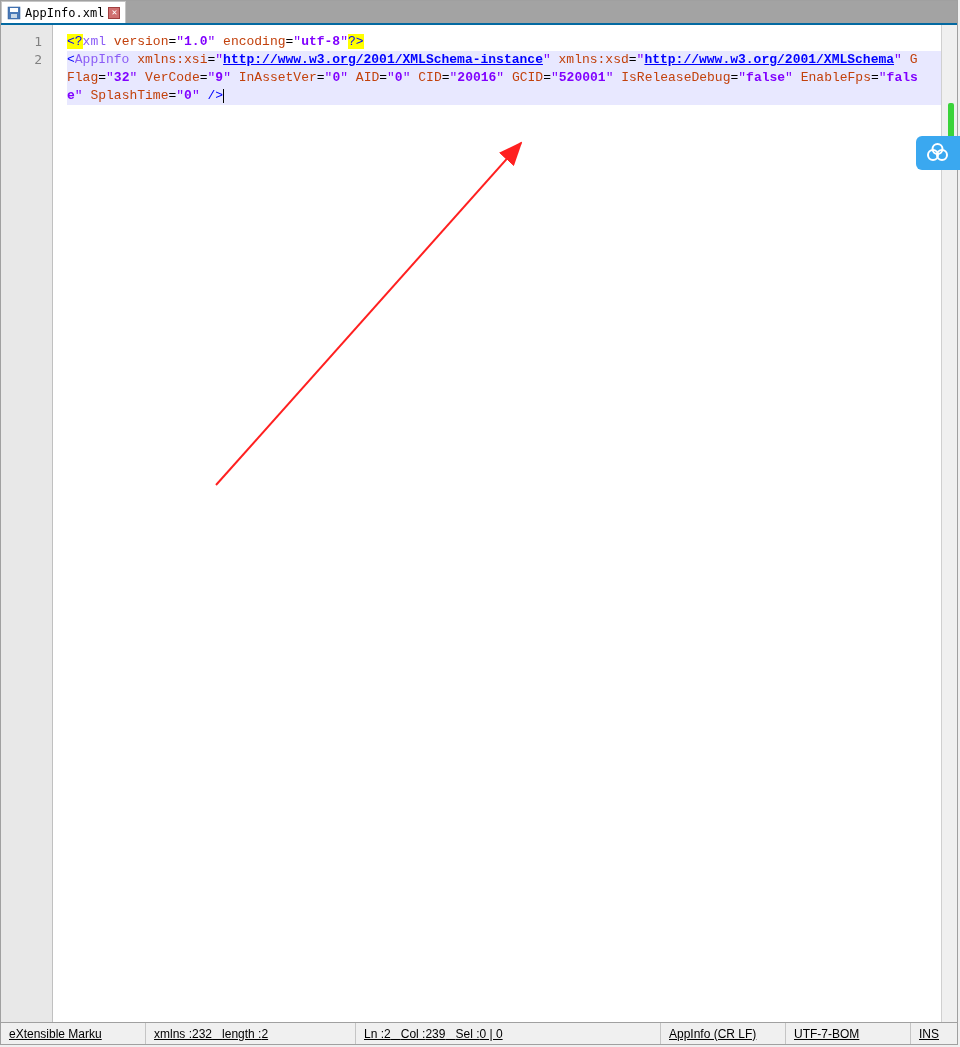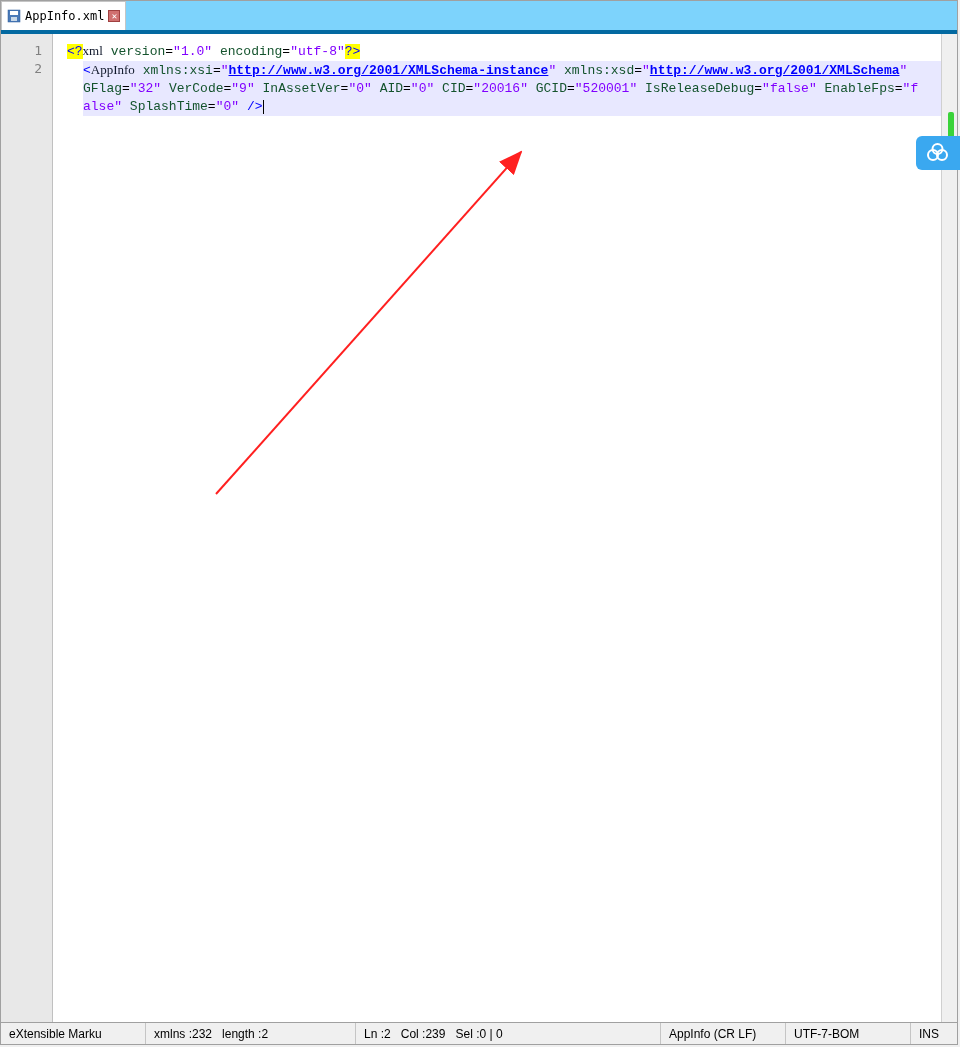--- a/index.html
+++ b/index.html
@@ -15,23 +15,23 @@
 .window {
   border: 1px solid #a0a0a0;
   background: #fff;
   width: 958px;
   height: 1045px;
   position: relative;
   display: flex;
   flex-direction: column;
 }
 .tab-bar {
-  height: 33px;
-  background: #7dd3fc;
-  border-bottom: 4px solid #0369a1;
+  height: 24px;
+  background: #a3a3a3;
+  border-bottom: 2px solid #0369a1;
   display: flex;
   align-items: stretch;
 }
 .tab {
   display: flex;
   align-items: center;
   background: #fff;
   border: 1px solid #c5c5c5;
   border-bottom: none;
   padding: 0 5px;
@@ -83,31 +83,30 @@
   font-family: Consolas, "Courier New", monospace;
   font-size: 13px;
   line-height: 18px;
   padding-top: 8px;
   padding-left: 14px;
   white-space: pre-wrap;
   word-break: break-all;
 }
 .hl-bg { background: #ffff00; }
 .tag-delim { color: #0000ff; }
-.tag-name { color: #0f172a; font-family: Liberation Serif, serif; }
-.attr-name { color: #14532d; }
-.attr-val { color: #8000ff; font-weight: normal; }
+.tag-name { color: #8b5cf6; }
+.attr-name { color: #c2410c; }
+.attr-val { color: #8000ff; font-weight: bold; }
 .attr-val-url { color: #0000ff; font-weight: bold; text-decoration: underline; }
 .eq { color: #000; }
 .quote { color: #8000ff; }
 .line2-bg {
   background: #e8e8ff;
   display: block;
   padding-right: 20px;
-  margin-left: 16px;
 }
 .cursor-caret {
   display: inline-block;
   width: 1px;
   height: 14px;
   background: #000;
   vertical-align: middle;
 }
 .scrollbar {
   width: 16px;
@@ -125,20 +124,21 @@
   border-radius: 2px;
 }
 .status-bar {
   height: 22px;
   background: #f0f0f0;
   border-top: 1px solid #a0a0a0;
   display: flex;
   align-items: center;
   font-size: 12px;
   color: #000;
+  text-decoration: underline;
 }
 .status-cell {
   padding: 0 8px;
   border-right: 1px solid #c5c5c5;
   height: 100%;
   display: flex;
   align-items: center;
   white-space: nowrap;
 }
 .status-cell:last-child { border-right: none; }

